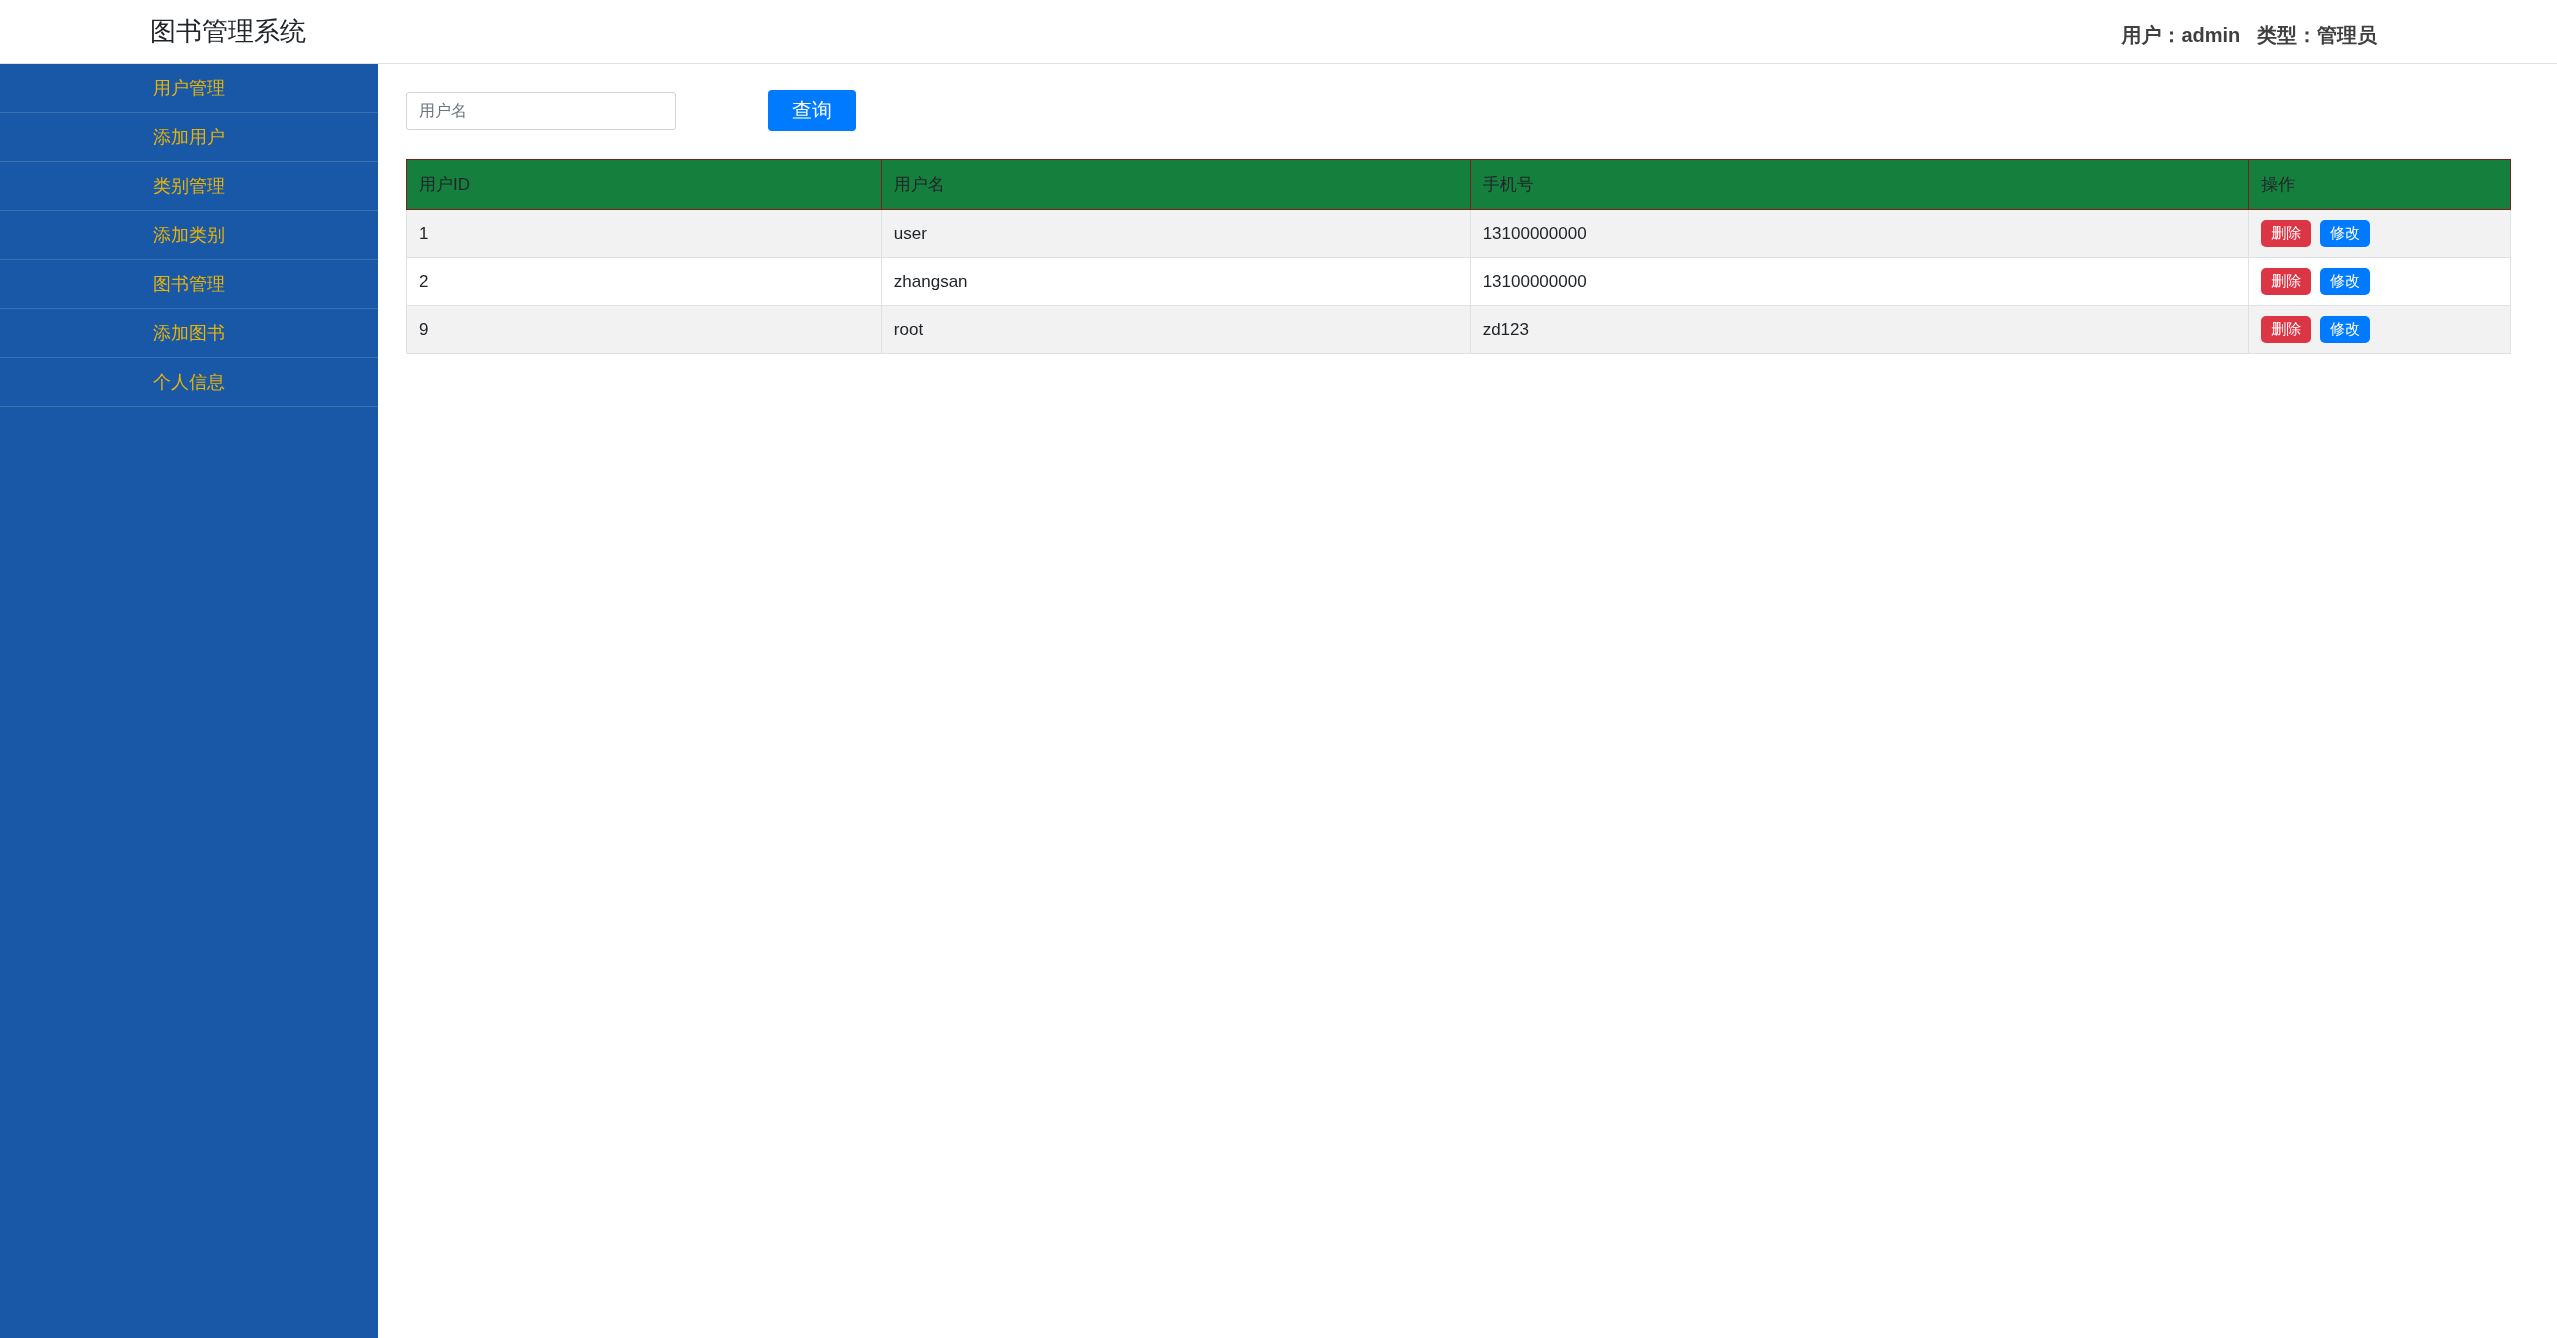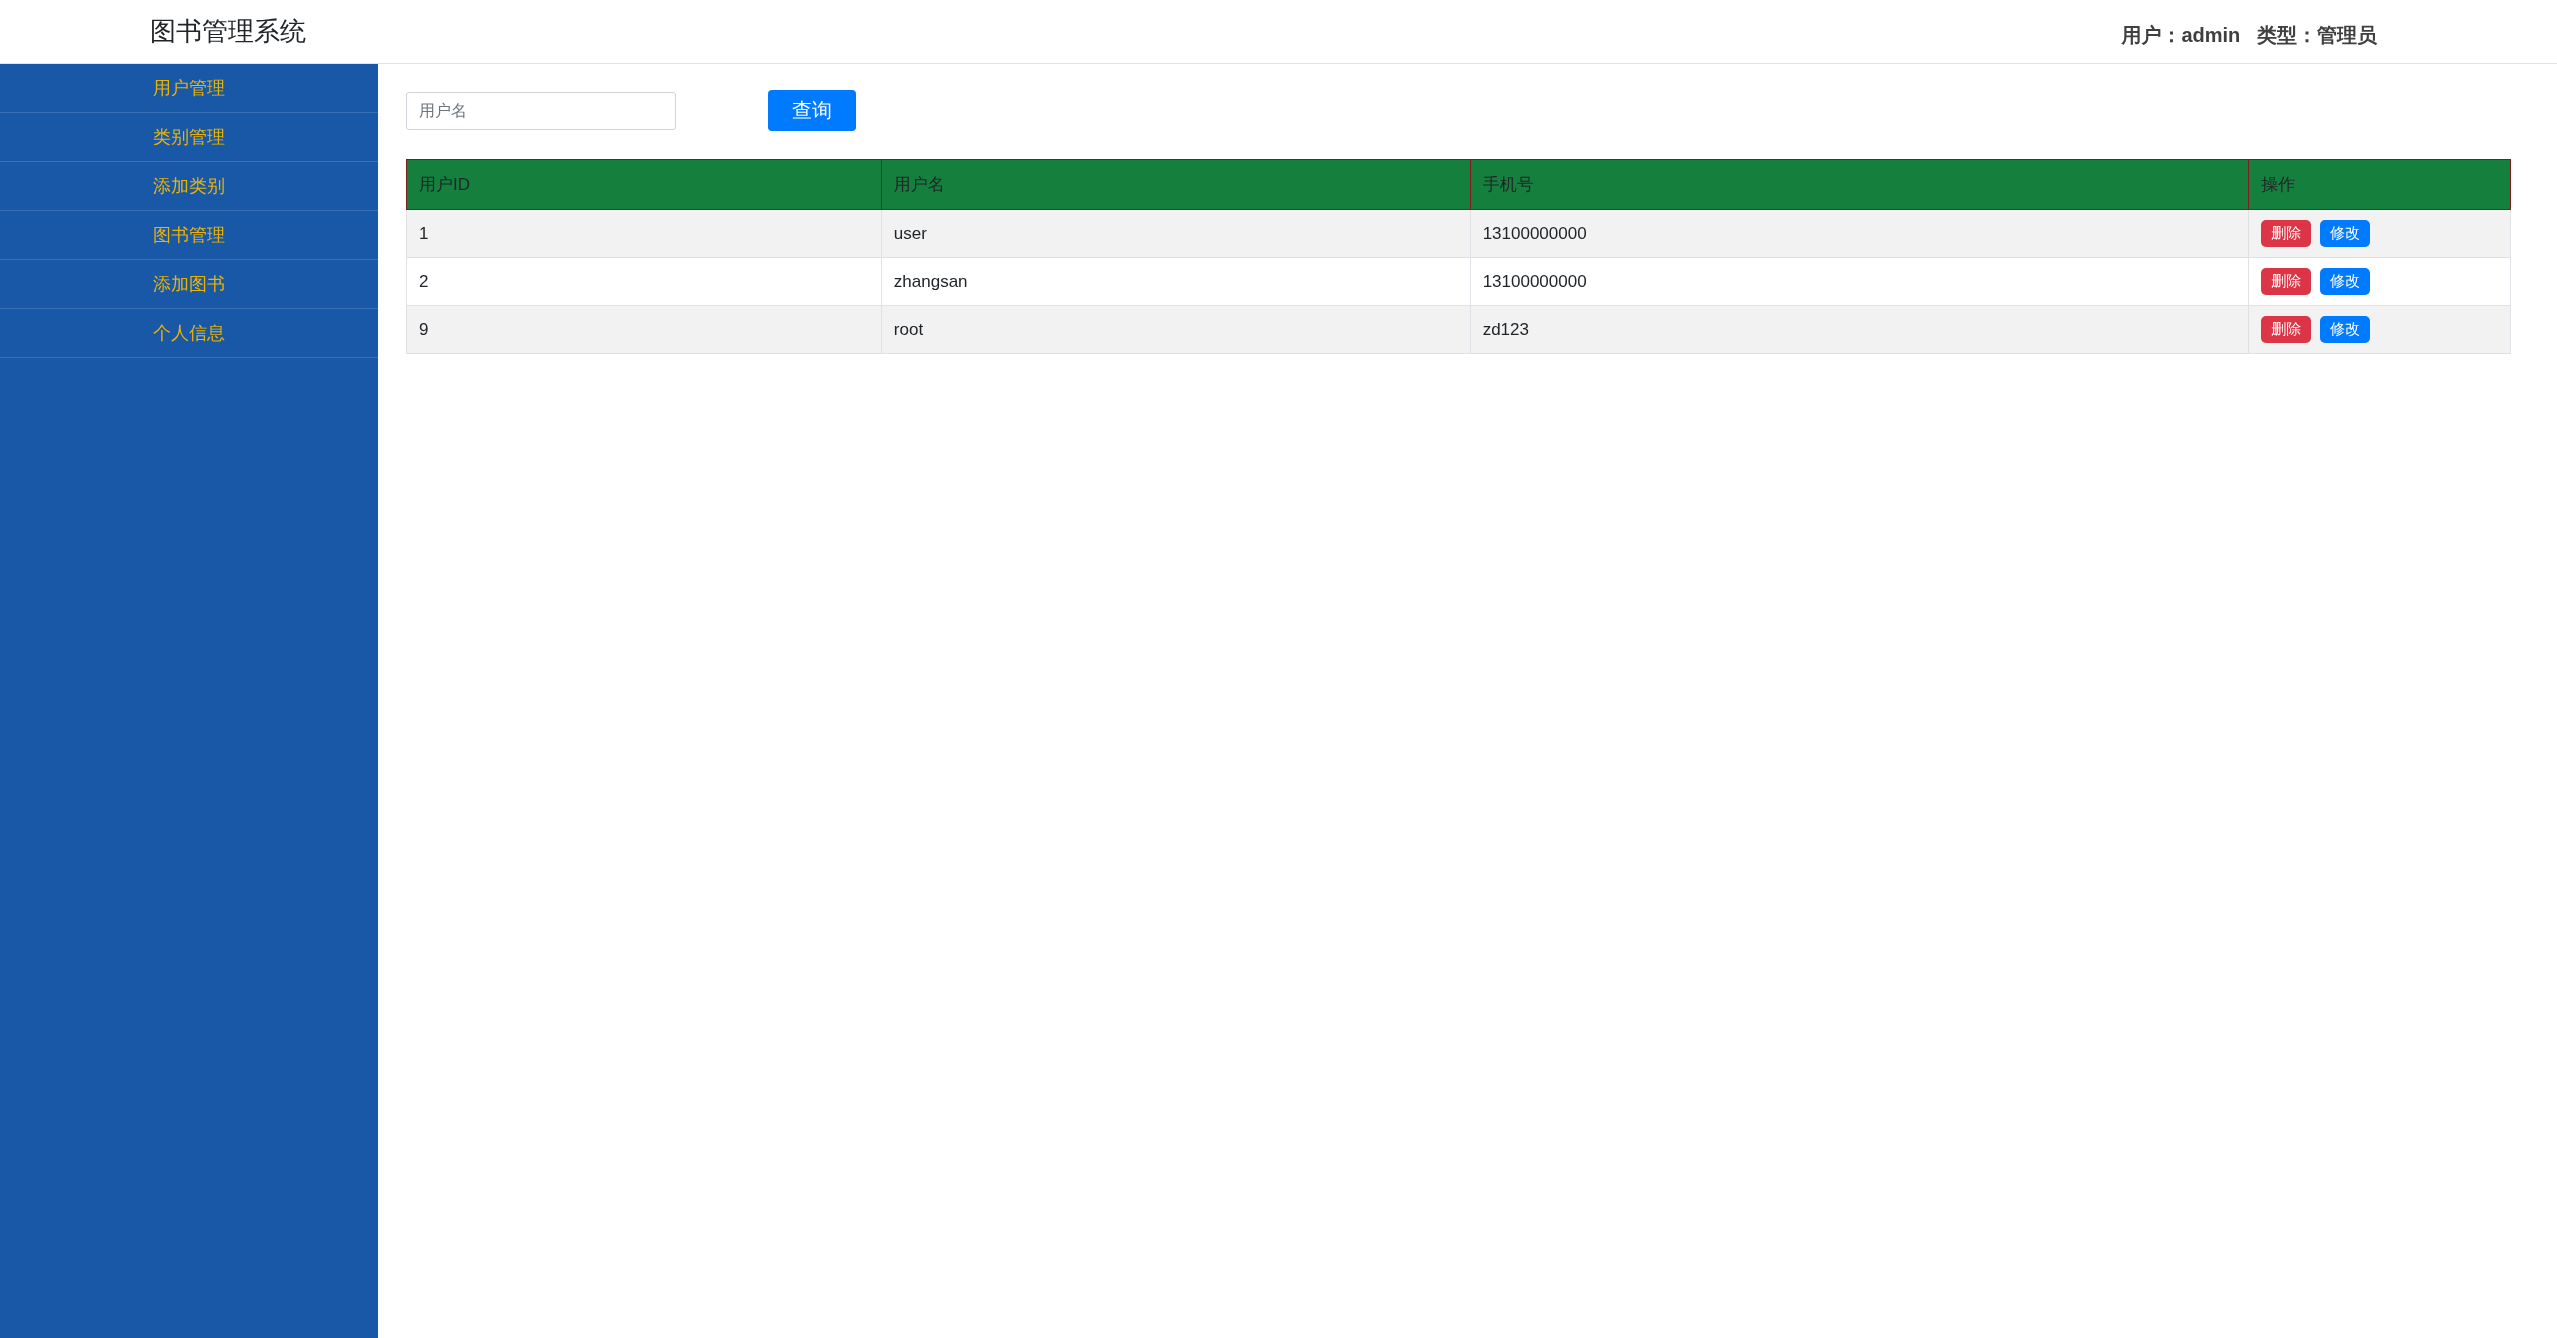--- a/index.html
+++ b/index.html
@@ -139,20 +139,21 @@
   <div class="header-user">
     <span>用户：</span><span>admin</span>
     <span>&nbsp;</span>
     <span>类型：</span><span>管理员</span>
   </div>
 </div>
 
 <div class="container">
   <div class="sidebar">
     <div class="sidebar-item"><span>用户管理</span></div>
+    <div class="sidebar-item"><span>添加用户</span></div>
     <div class="sidebar-item"><span>类别管理</span></div>
     <div class="sidebar-item"><span>添加类别</span></div>
     <div class="sidebar-item"><span>图书管理</span></div>
     <div class="sidebar-item"><span>添加图书</span></div>
     <div class="sidebar-item"><span>个人信息</span></div>
   </div>
 
   <div class="content">
     <div class="search-row">
       <input type="text" class="search-input" placeholder="用户名" style="">

